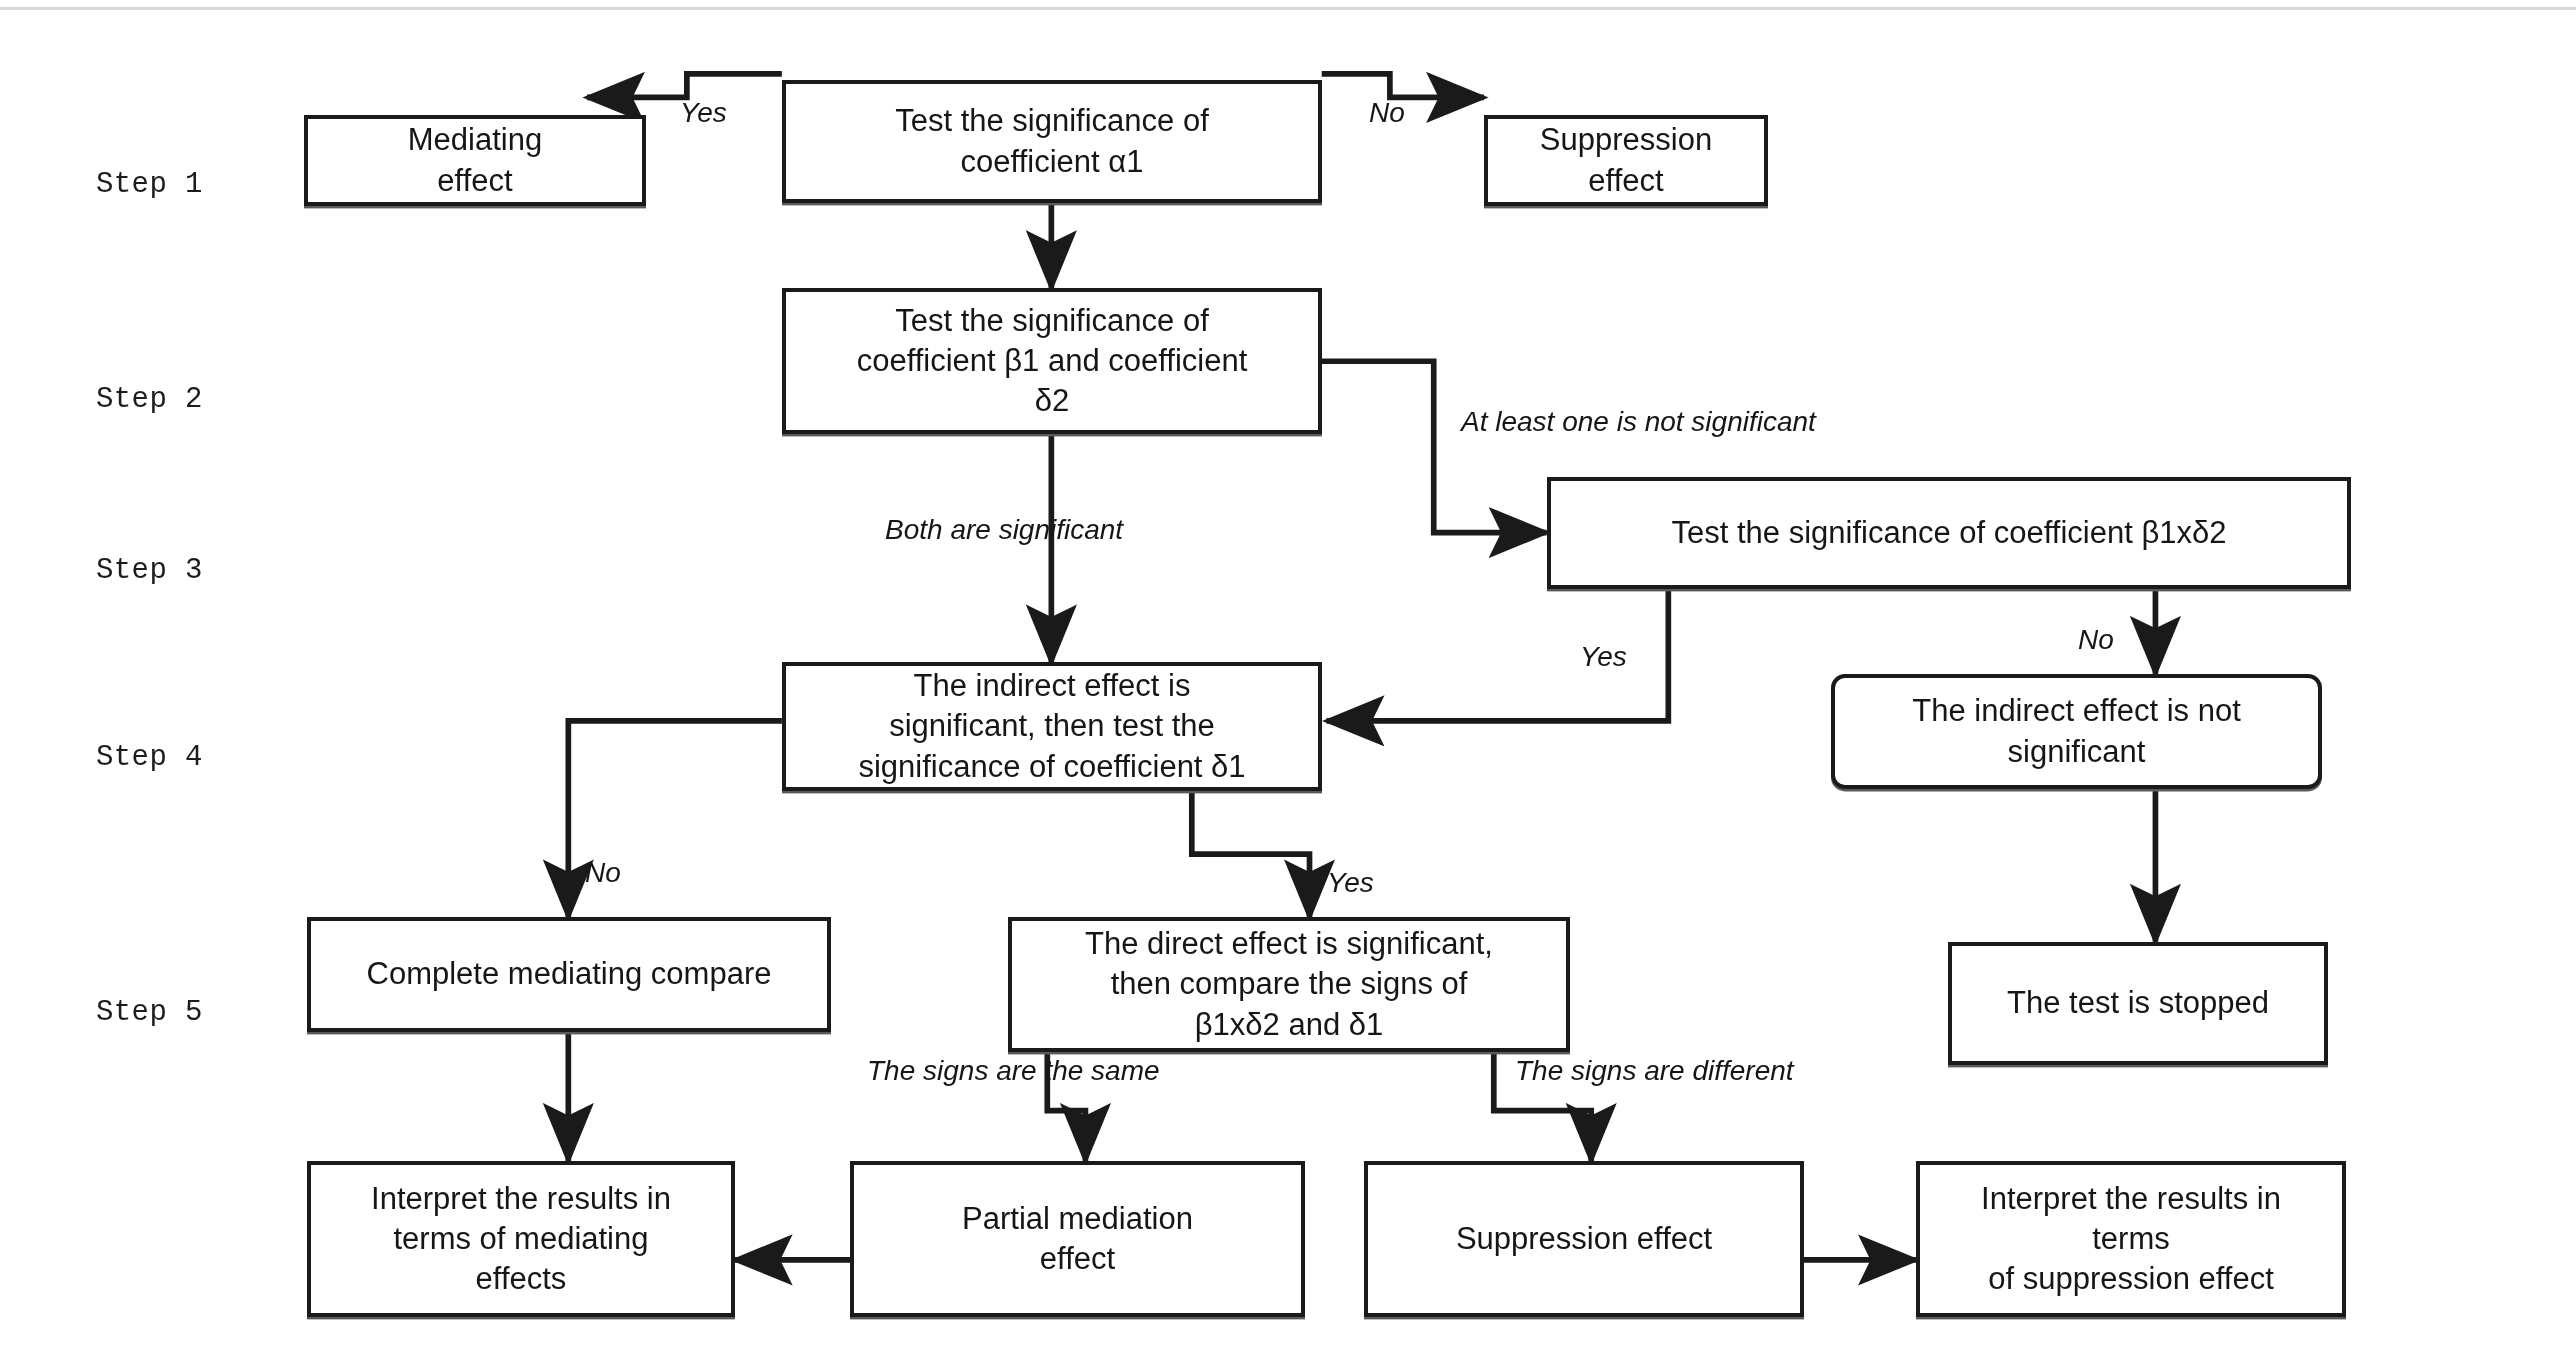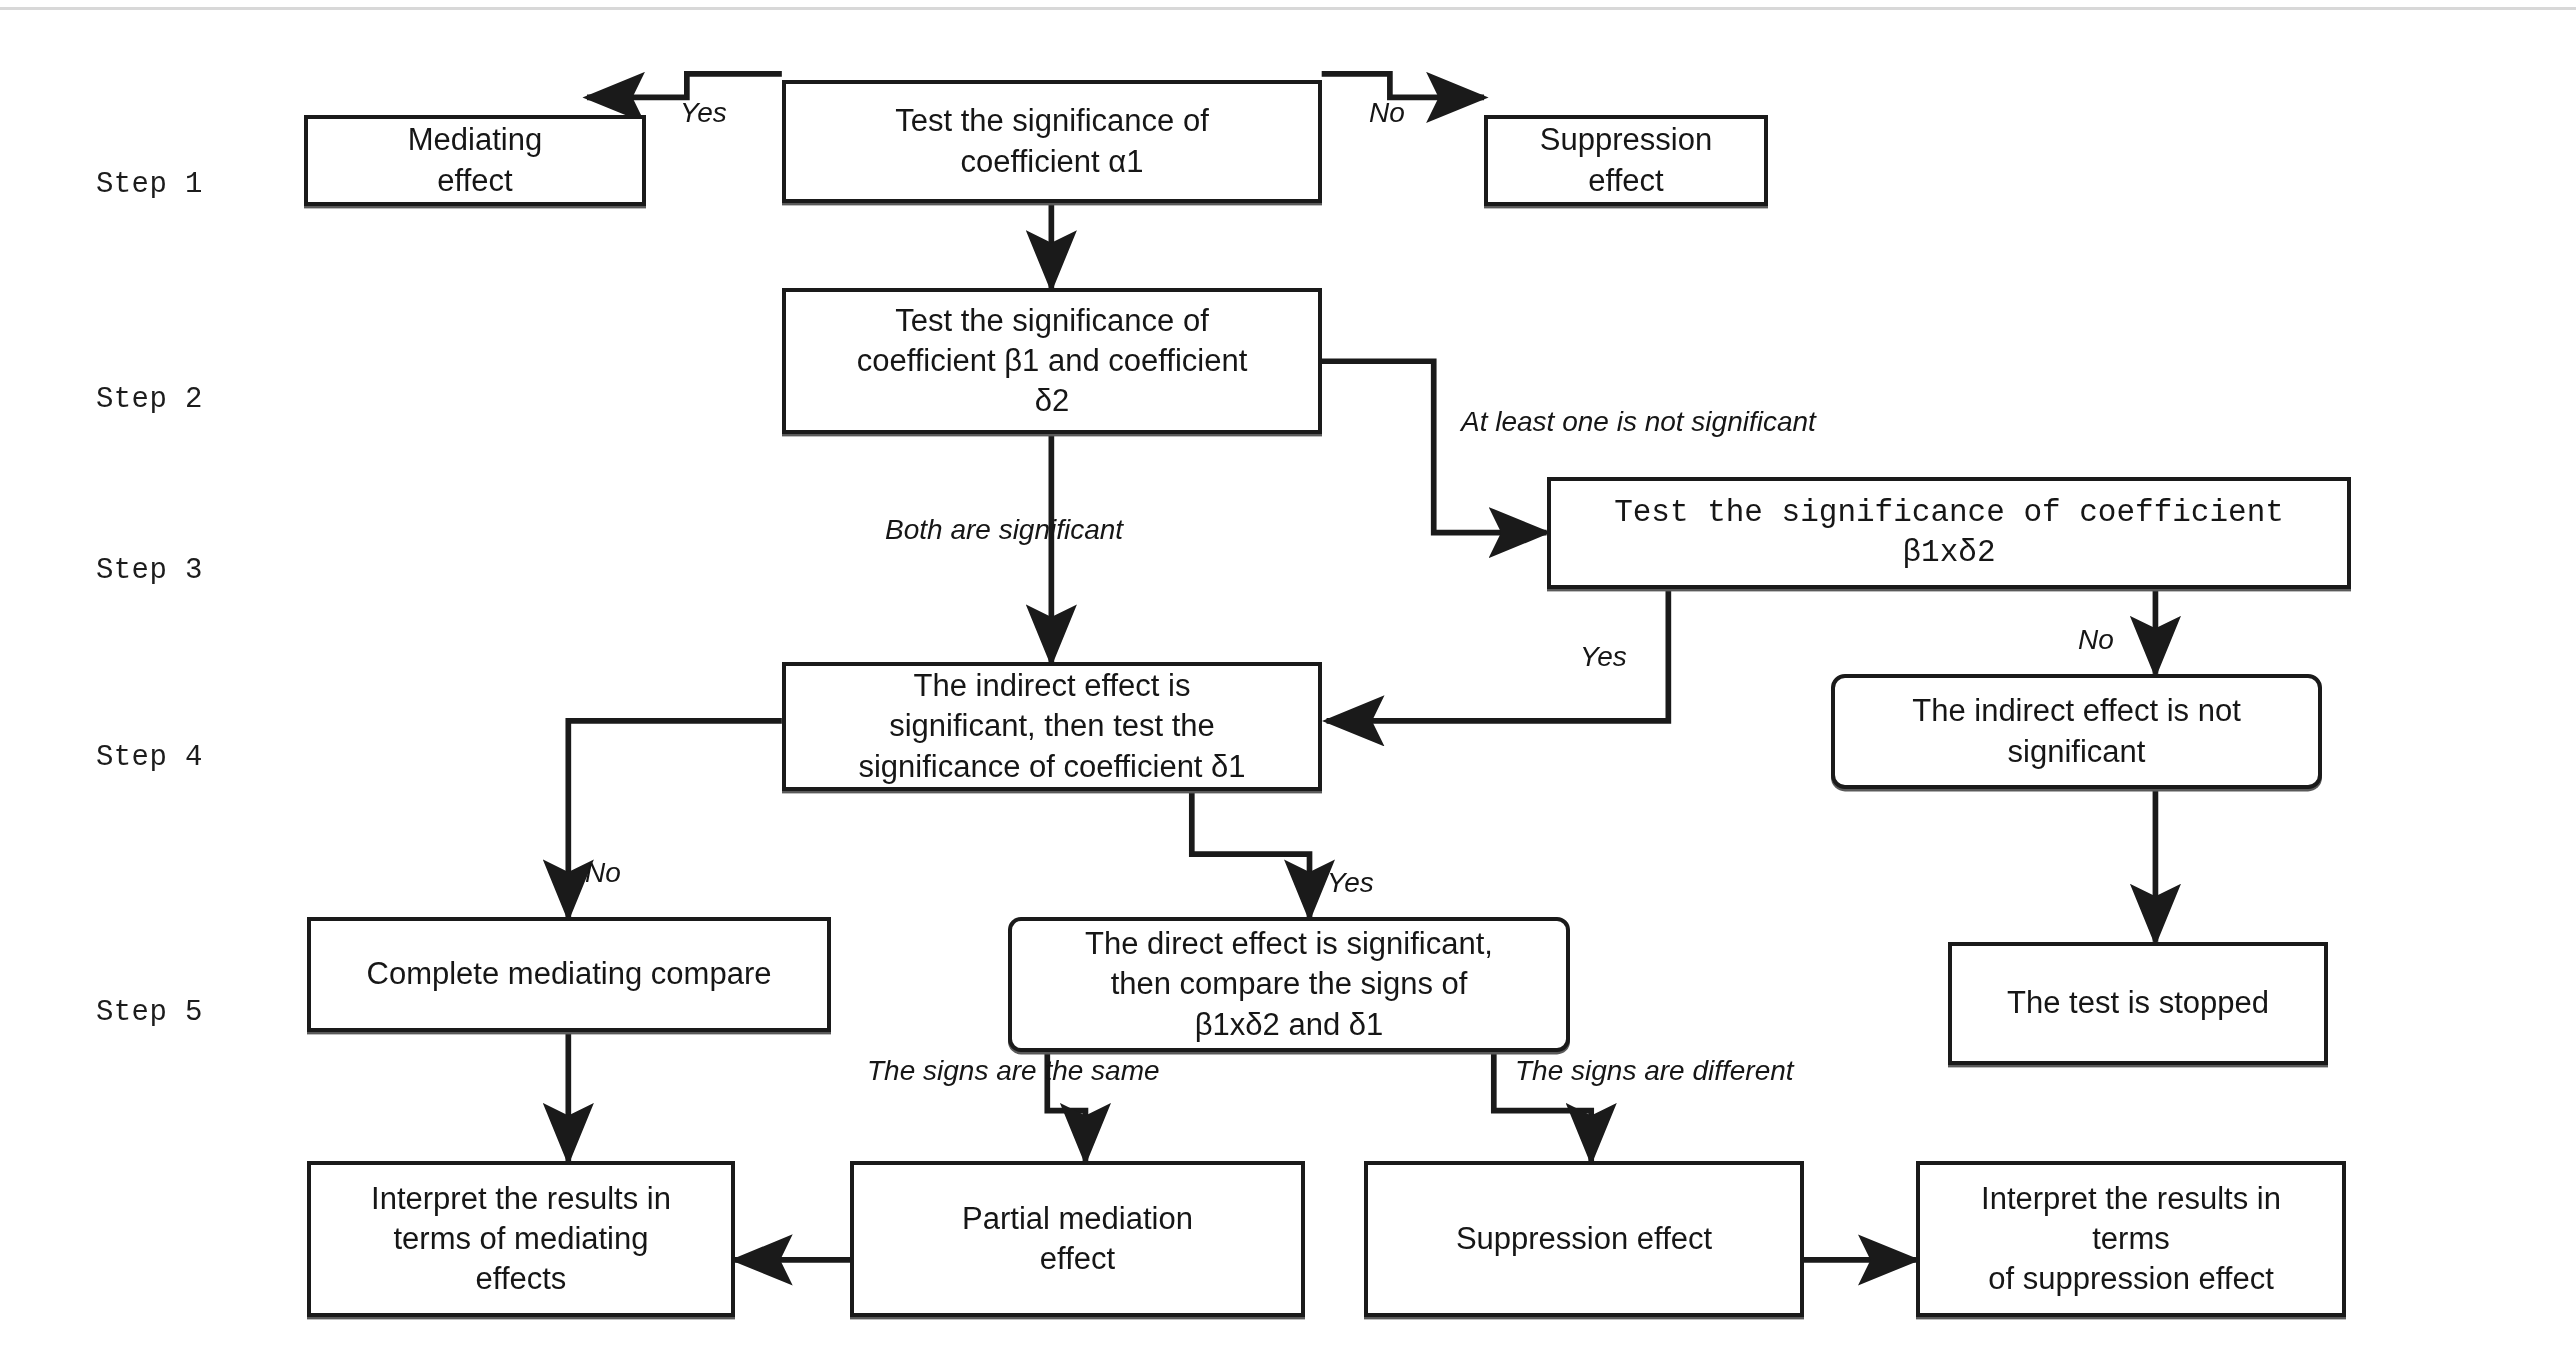--- a/index.html
+++ b/index.html
@@ -137,40 +137,40 @@
     <span class="txt">Suppression
 effect</span>
   </div>
 
   <div class="node-box" style="left:782px; top:288px; width:540px; height:146px;">
     <span class="txt">Test the significance of
 coefficient β1 and coefficient
 δ2</span>
   </div>
 
-  <div class="node-box" style="left:1547px; top:477px; width:804px; height:112px;font-family:Liberation Mono, monospace;">
+  <div class="node-box" style="left:1547px; top:477px; width:804px; height:112px;">
     <span class="txt">Test the significance of coefficient β1xδ2</span>
   </div>
 
   <div class="node-box" style="left:782px; top:662px; width:540px; height:129px;">
     <span class="txt">The indirect effect is
 significant, then test the
 significance of coefficient δ1</span>
   </div>
 
   <div class="node-box" style="left:1831px; top:674px; width:491px; height:115px;border-radius:14px;">
     <span class="txt">The indirect effect is not
 significant</span>
   </div>
 
   <div class="node-box" style="left:307px; top:917px; width:524px; height:115px;">
     <span class="txt">Complete mediating compare</span>
   </div>
 
-  <div class="node-box" style="left:1008px; top:917px; width:562px; height:135px;border-radius:13px;">
+  <div class="node-box" style="left:1008px; top:917px; width:562px; height:135px;">
     <span class="txt">The direct effect is significant,
 then compare the signs of
 β1xδ2 and δ1</span>
   </div>
 
   <div class="node-box" style="left:1948px; top:942px; width:380px; height:123px;">
     <span class="txt">The test is stopped</span>
   </div>
 
   <div class="node-box" style="left:307px; top:1161px; width:428px; height:156px;">

